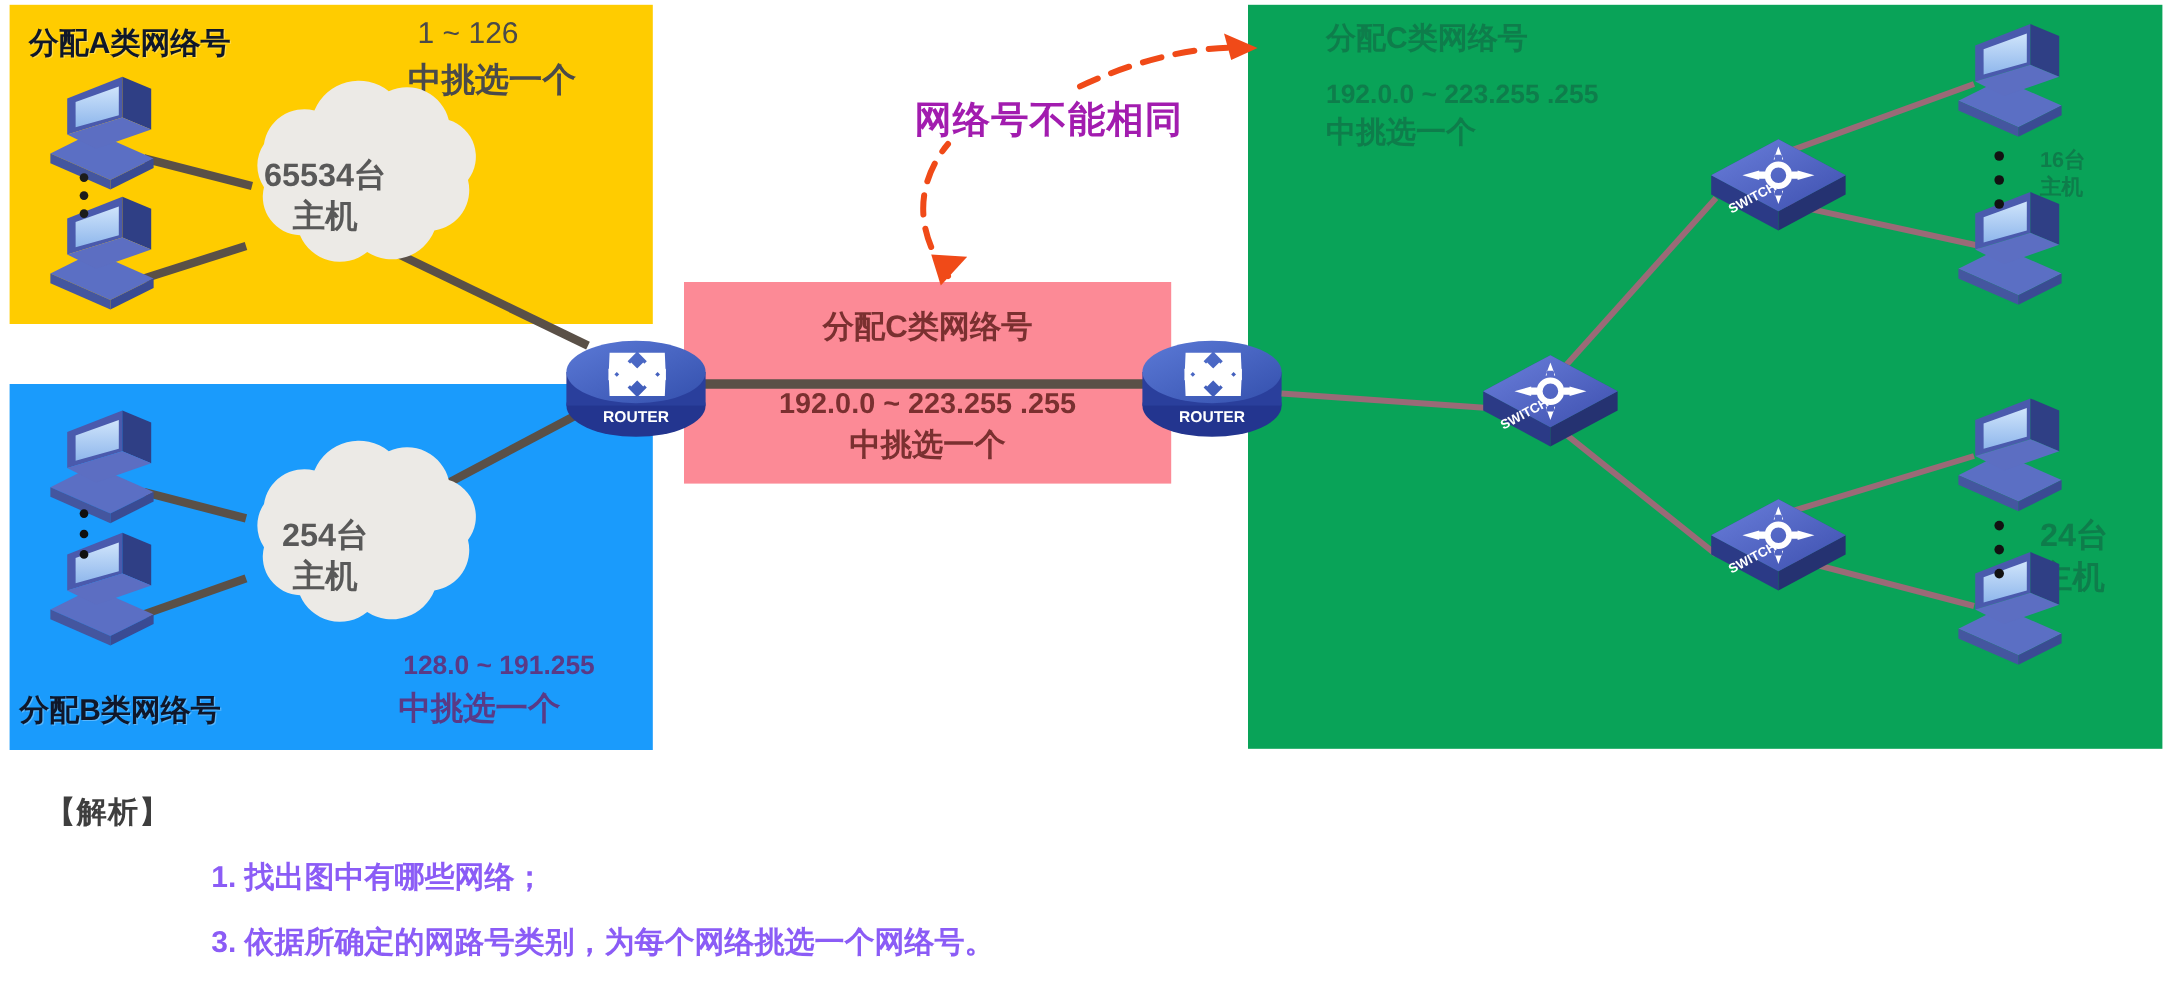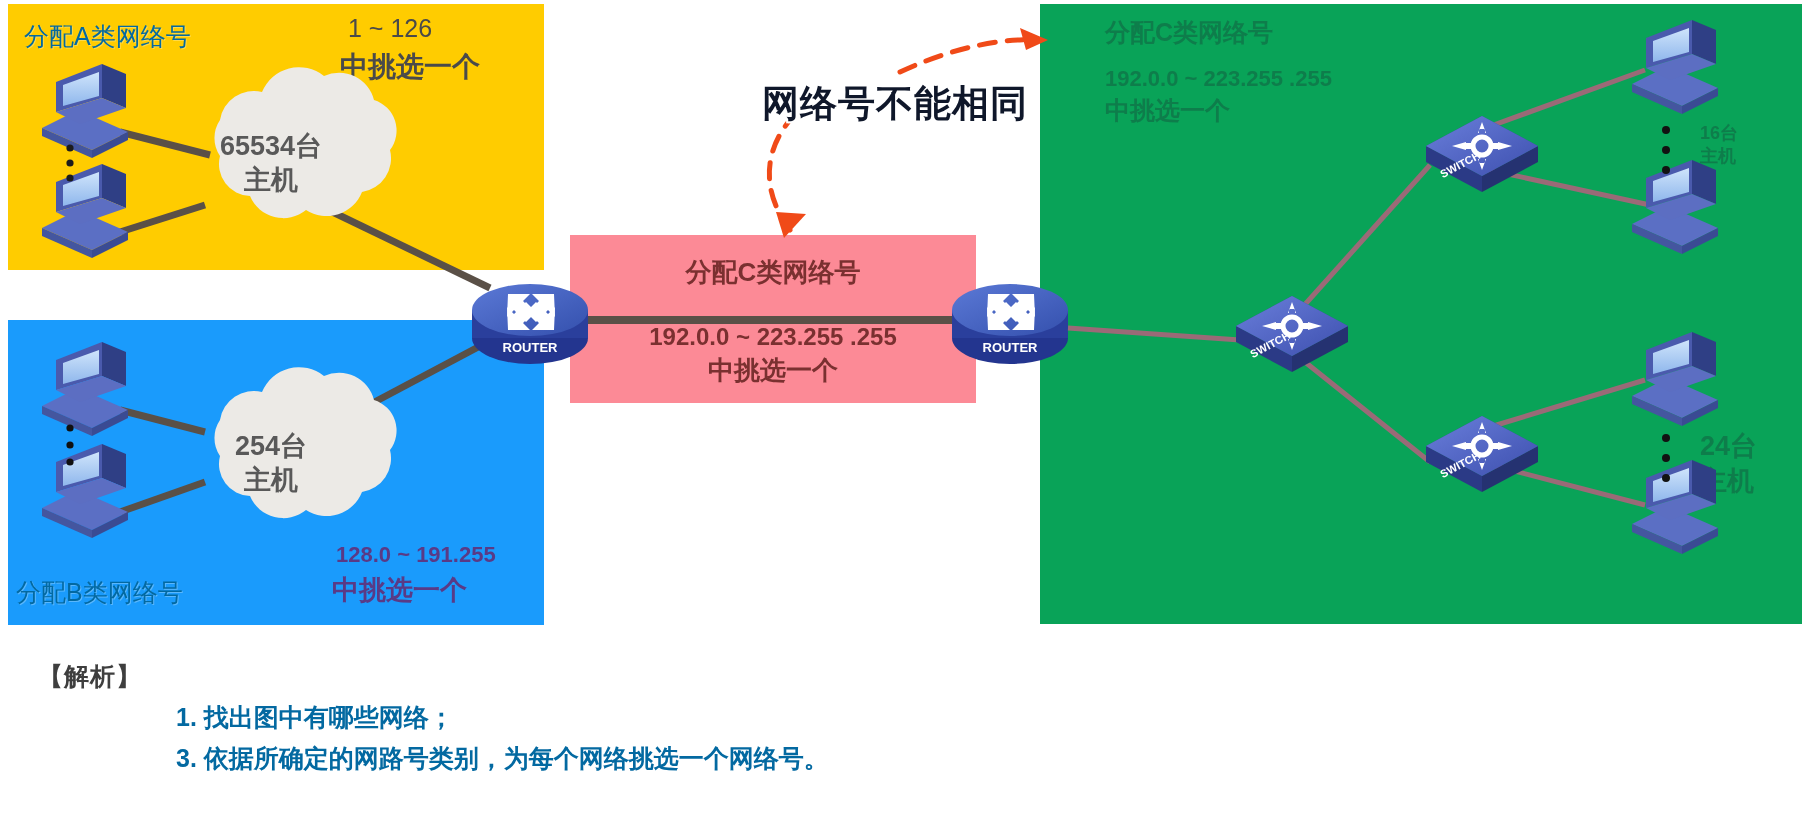--- a/index.html
+++ b/index.html
@@ -28,38 +28,38 @@
   }
   #panel-green {
     left: 1040px; top: 4px; width: 762px; height: 620px;
     background: #09A358;
   }
 
   
   .lbl { position: absolute; white-space: pre; line-height: 1.18; }
 
   .lbl-magenta {
-    color: #0369a1;
-    font-weight: 400;
+    color: #0f172a;
+    font-weight: 700;
     font-size: 25px;
     text-shadow: 1px 1px 0 rgba(255,255,255,.28);
   }
   .lbl-pinkbox {
     color: #7A3030;
     font-weight: 700;
     text-align: center;
   }
   .lbl-green-faint {
     color: #0E7D4B;
     font-weight: 700;
   }
   .lbl-orange {
-    color: #0f172a;
+    color: #a21caf;
     font-weight: 700;
-    font-size: 37px;
+    font-size: 31px;
     letter-spacing: 1px;
     text-shadow:
       -2px -2px 0 #fff,  2px -2px 0 #fff,
       -2px  2px 0 #fff,  2px  2px 0 #fff,
        0   -2px 0 #fff,  0    2px 0 #fff,
       -2px  0   0 #fff,  2px  0   0 #fff;
   }
 
   
   #labelA-title { left: 16px;  top: 18px;  }
@@ -93,22 +93,22 @@
   #labelG-pick  { left: 65px;  top: 92px; font-size: 25px; }
   #hosts16 { left: 660px; top: 118px; font-size: 18px; line-height: 1.28; }
   #hosts24 { left: 660px; top: 425px; font-size: 27px; line-height: 1.28; }
 
   
   #explain { position: absolute; left: 38px; top: 660px; width: 1400px; }
   #explain-title {
     font-size: 25px; font-weight: 700; color: #3E3E3E; letter-spacing: 1px;
   }
   .explain-item {
-    font-size: 25px; font-weight: 700; color: #0369a1;
-    margin-left: 138px; margin-top: 8px; white-space: pre;
+    font-size: 25px; font-weight: 700; color: #8b5cf6;
+    margin-left: 138px; margin-top: 21px; white-space: pre;
   }
 
   
   #wires { position: absolute; left: 0; top: 0; width: 1810px; height: 821px; pointer-events: none; }
 </style>
 </head>
 <body>
 
 <div id="root">
 

